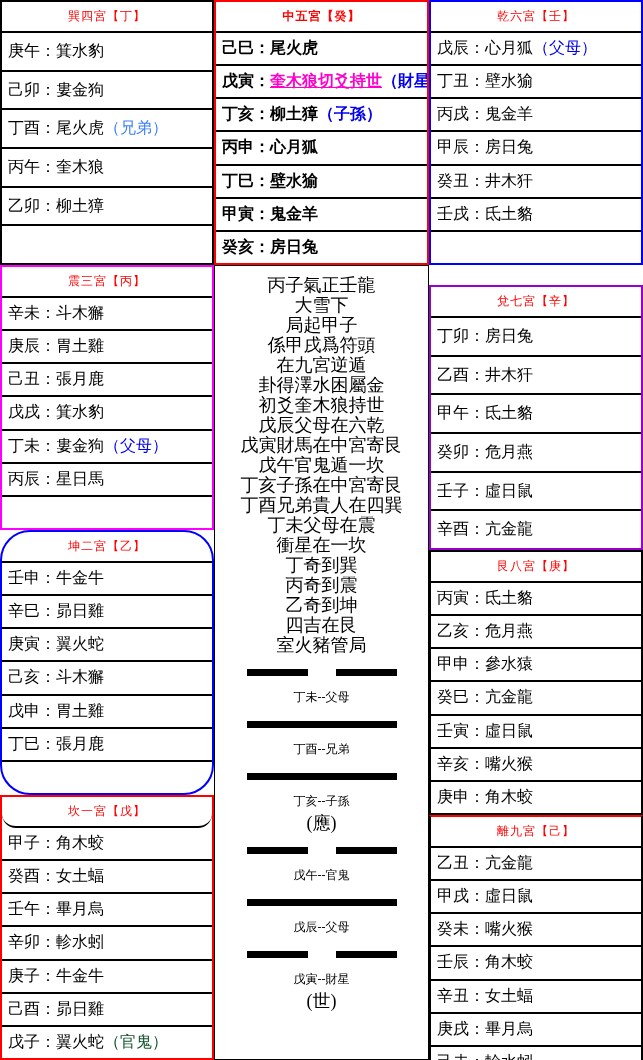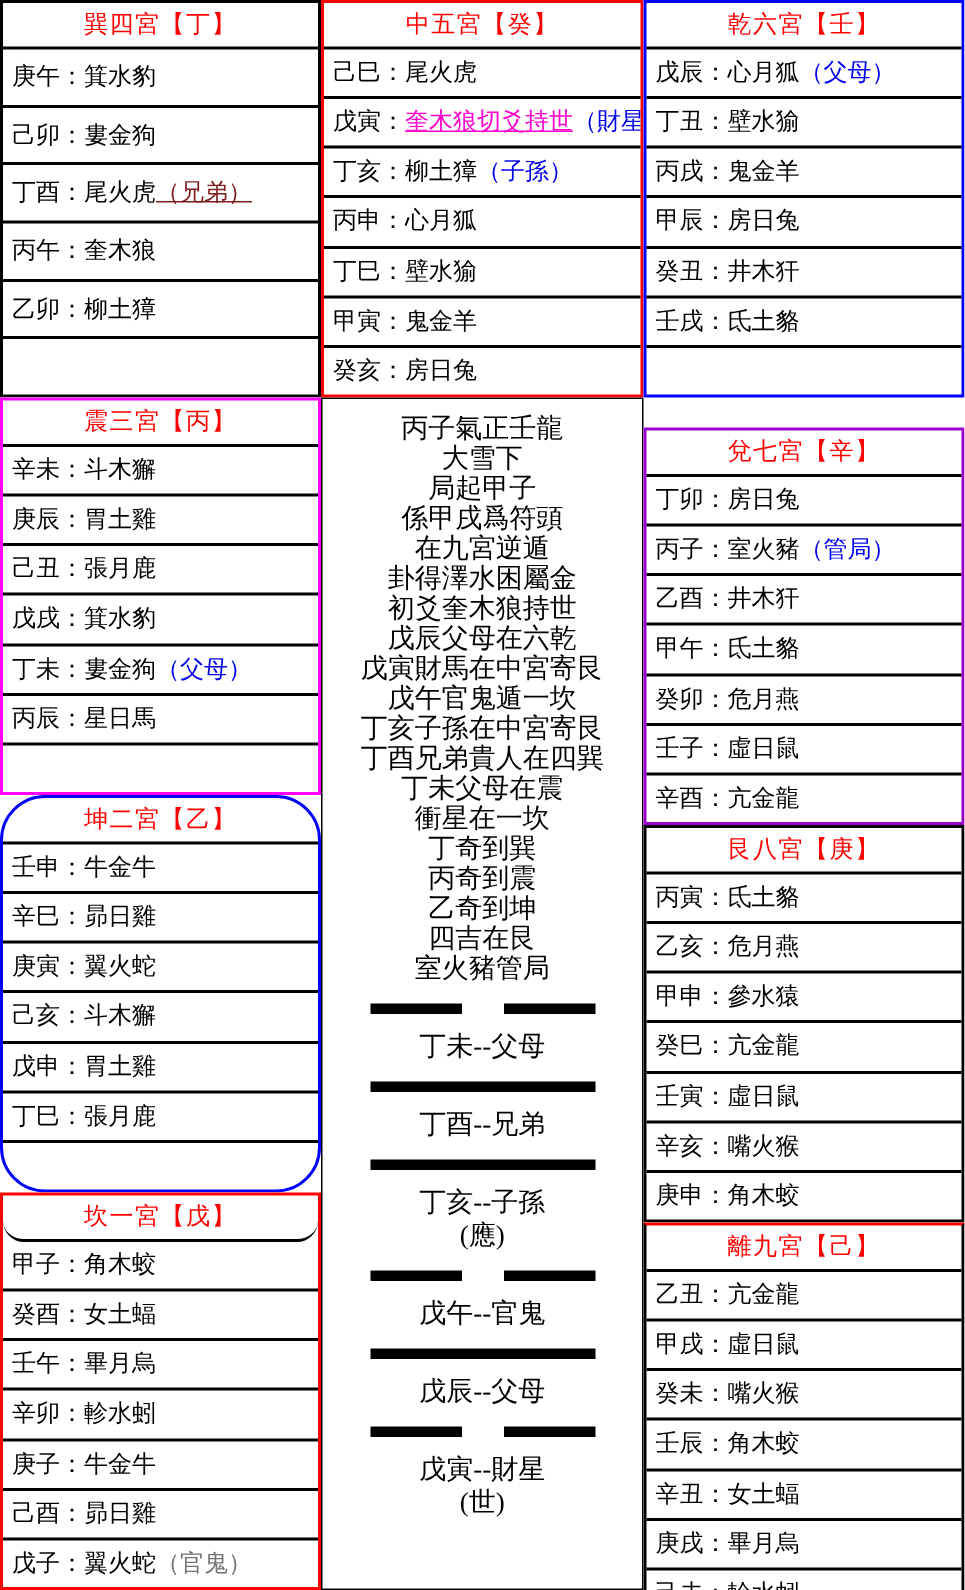--- a/index.html
+++ b/index.html
@@ -10,58 +10,58 @@
     color:#000;
   }
   .board { display:grid; grid-template-columns:214px 215px 214px; width:643px; }
   .col { display:flex; flex-direction:column; }
   .palace {
     height:265px; border:2px solid #000; background:#fff;
     display:flex; flex-direction:column;
   }
   .palace-title {
     flex:0 0 31px; display:flex; align-items:center; justify-content:center;
-    color:#f00; font-size:16px; border-bottom:2px solid #000; letter-spacing:1px;
+    color:#f00; font-size:12px; border-bottom:2px solid #000; letter-spacing:1px;
   }
   .palace-row {
     flex:1 1 0; display:flex; align-items:center; padding-left:6px;
     font-size:16px; border-bottom:2px solid #000; white-space:nowrap; overflow:hidden;
   }
   .palace-row:last-child { border-bottom:none; }
   .row-note { color:#0000EE; }
   .row-link { color:#FF00CC; text-decoration:underline; cursor:pointer; }
   .center-cell {
     height:795px; border:1px solid #000; background:#fff;
     text-align:center; padding-top:9px; overflow:hidden;
   }
   .poem-line { font-size:18px; line-height:20px; }
   .hexagram { margin-top:14px; }
   .hex-group { }
   .hex-bar-yang { width:150px; height:7px; background:#000; margin:0 auto; }
   .hex-bar-yin  { width:150px; height:7px; margin:0 auto; display:flex; justify-content:space-between; }
   .hex-bar-yin span { width:61px; height:7px; background:#000; display:block; }
-  .hex-label { font-size:18px; line-height:20px; margin-top:11px; margin-bottom:14px; }
+  .hex-label { font-size:12px; line-height:20px; margin-top:11px; margin-bottom:14px; }
   .hex-mark  { font-size:18px; line-height:20px; margin-top:-12px; margin-bottom:14px; }
 </style>
 </head>
 <body>
 
 <div class="board">
   <div class="col" id="col-left">
       <div class="palace" style="border-color: rgb(0, 0, 0);">
         <div class="palace-title" style="color: rgb(255, 0, 0);">巽四宮【丁】</div>
         <div class="palace-row">
           <span>庚午：箕水豹</span>
         </div>
         <div class="palace-row">
           <span>己卯：婁金狗</span>
         </div>
         <div class="palace-row">
           <span>丁酉：尾火虎</span>
-          <span class="row-note" style="color: #7f1d1d; text-decoration: underline;">（兄弟）</span>
+          <span class="row-note" style="color: #3b82f6;">（兄弟）</span>
         </div>
         <div class="palace-row">
           <span>丙午：奎木狼</span>
         </div>
         <div class="palace-row">
           <span>乙卯：柳土獐</span>
         </div>
         <div class="palace-row"></div>
       </div>
       <div class="palace" style="border-color: rgb(255, 0, 255);">
@@ -124,26 +124,26 @@
           <span>辛卯：軫水蚓</span>
         </div>
         <div class="palace-row">
           <span>庚子：牛金牛</span>
         </div>
         <div class="palace-row">
           <span>己酉：昴日雞</span>
         </div>
         <div class="palace-row">
           <span>戊子：翼火蛇</span>
-          <span class="row-note" style="color: #737373;">（官鬼）</span>
+          <span class="row-note" style="color: #14532d;">（官鬼）</span>
         </div>
       </div>
     </div>
   <div class="col" id="col-center">
-      <div class="palace" style="border-color: rgb(255, 0, 0);">
+      <div class="palace" style="border-color: rgb(255, 0, 0); font-weight: bold;">
         <div class="palace-title" style="color: rgb(255, 0, 0);">中五宮【癸】</div>
         <div class="palace-row">
           <span>己巳：尾火虎</span>
         </div>
         <div class="palace-row">
           <span>戊寅：</span>
           <span class="row-link" style="color: rgb(255, 0, 204);">奎木狼切爻持世</span>
           <span class="row-note" style="color: rgb(0, 0, 238);">（財星）</span>
         </div>
         <div class="palace-row">
@@ -247,24 +247,20 @@
           <span>壬戌：氐土貉</span>
         </div>
         <div class="palace-row"></div>
       </div>
       <div class="palace" style="border-color: rgb(153, 0, 204); margin-top: 20px;">
         <div class="palace-title" style="color: rgb(255, 0, 0);">兌七宮【辛】</div>
         <div class="palace-row">
           <span>丁卯：房日兔</span>
         </div>
         <div class="palace-row">
-          <span>丙子：室火豬</span>
-          <span class="row-note" style="color: rgb(0, 0, 238);">（管局）</span>
-        </div>
-        <div class="palace-row">
           <span>乙酉：井木犴</span>
         </div>
         <div class="palace-row">
           <span>甲午：氐土貉</span>
         </div>
         <div class="palace-row">
           <span>癸卯：危月燕</span>
         </div>
         <div class="palace-row">
           <span>壬子：虛日鼠</span>

